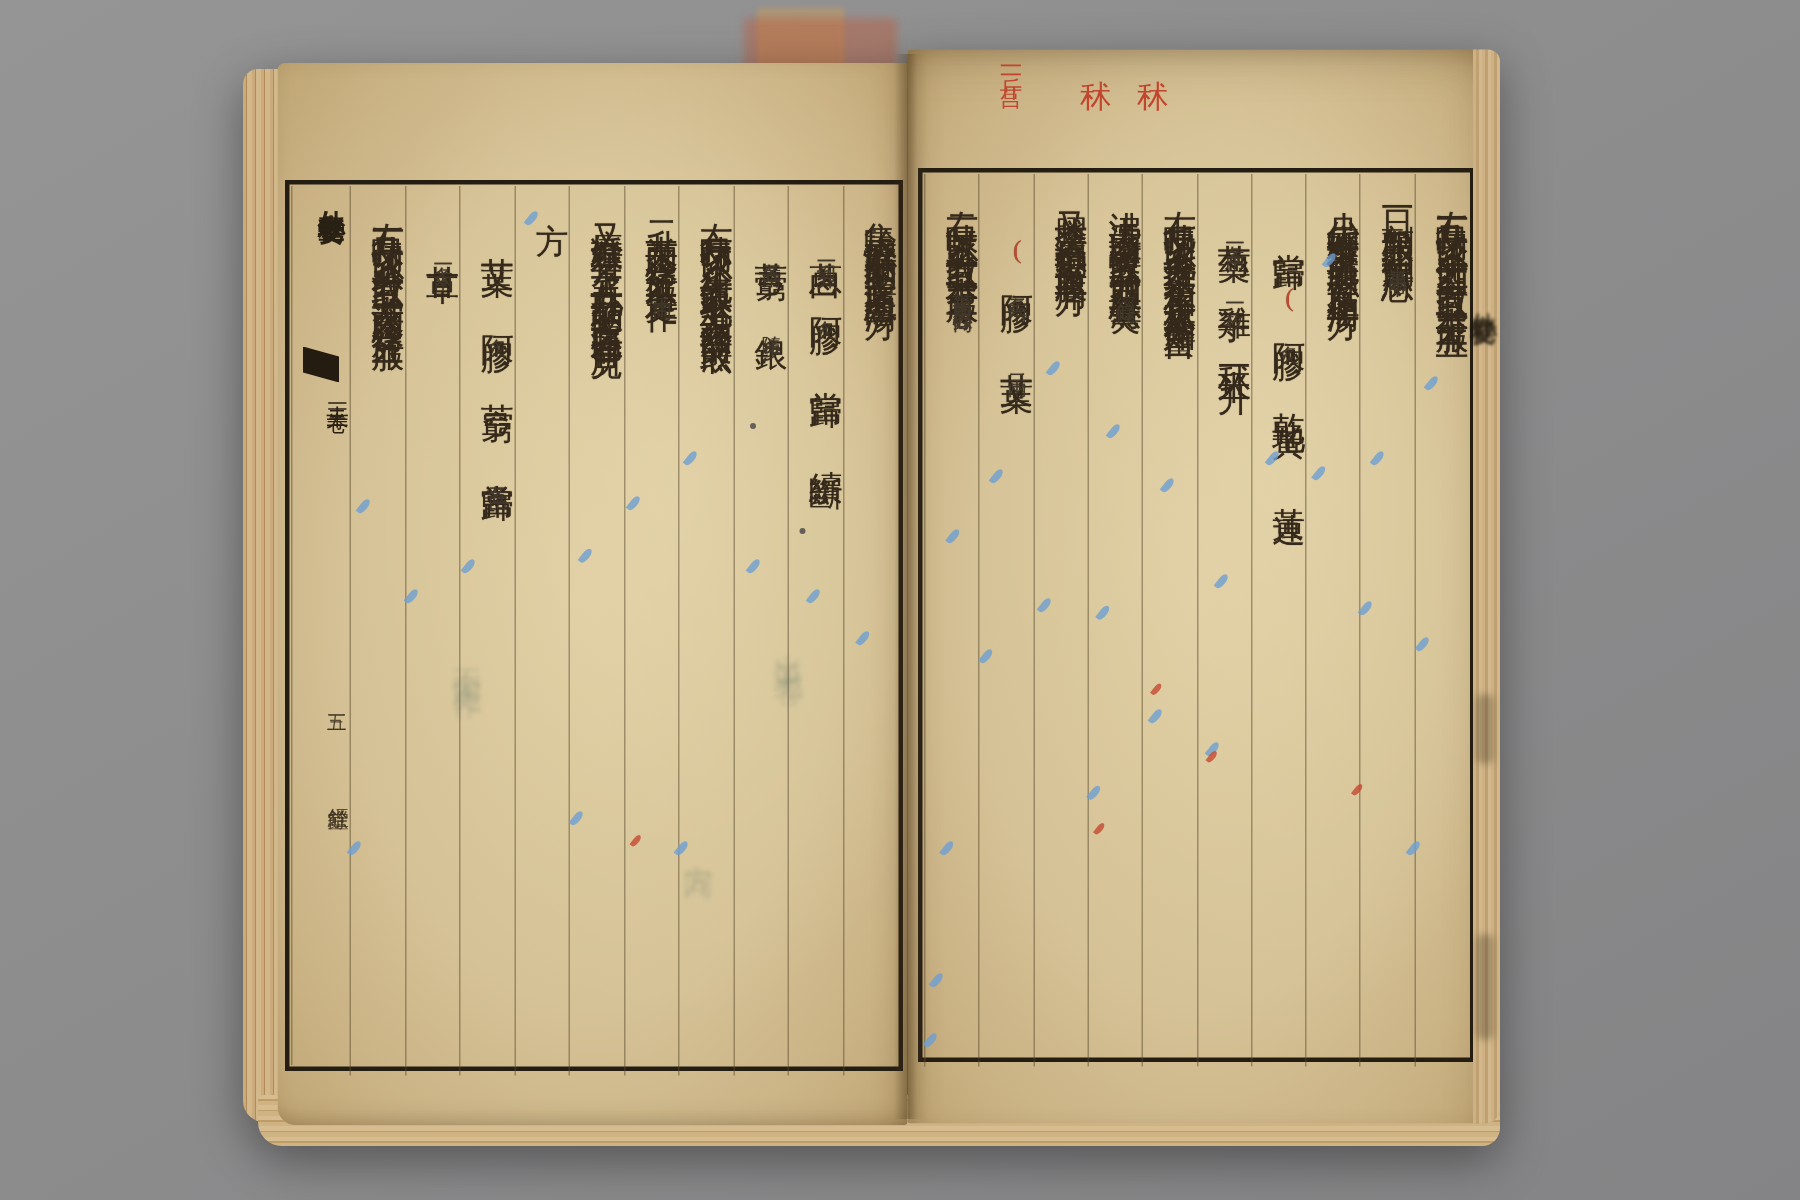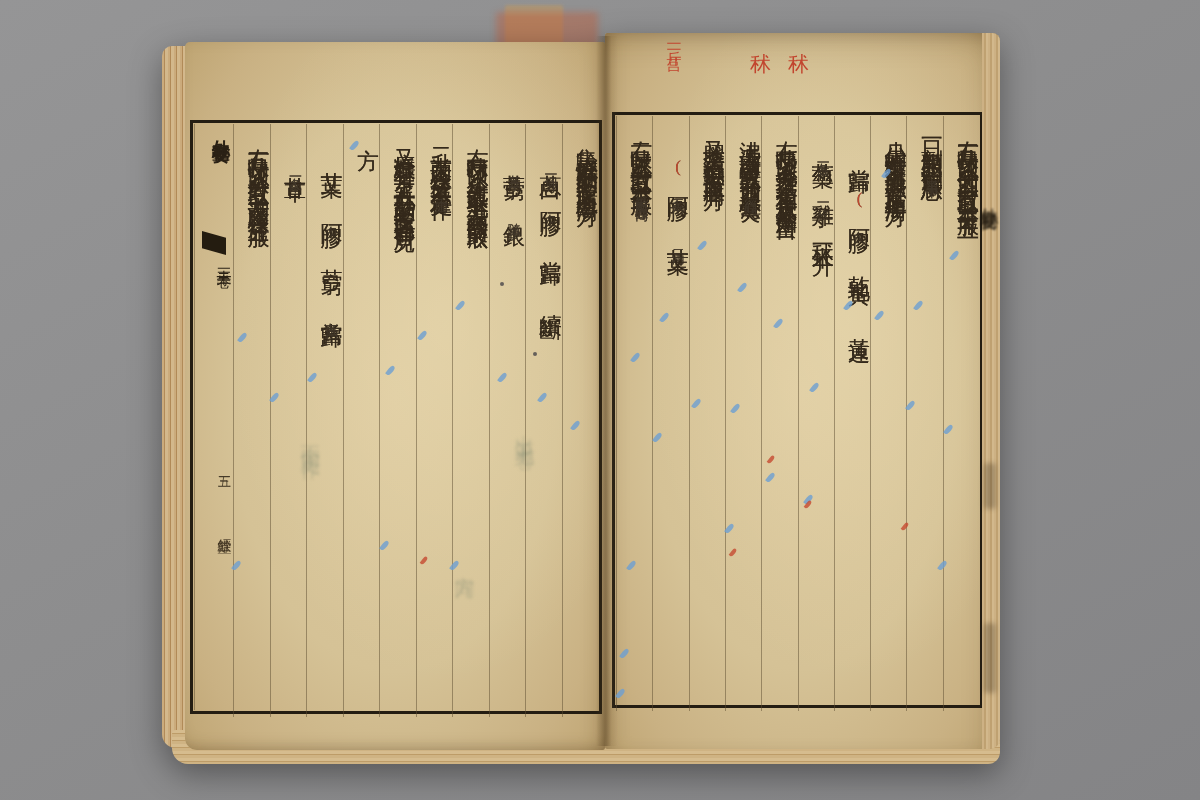--- a/index.html
+++ b/index.html
@@ -44,21 +44,21 @@
     clip-path:polygon(0 0,100% 28%,100% 100%,0 72%);}
   
   .fold{position:absolute;left:377px;top:0;width:18px;height:716px;
     background:repeating-linear-gradient(90deg,#cdb184 0 2px,#bfa171 2px 4px,#d2b88c 4px 6px);border-radius:0 8px 10px 0;}
   .fold-title{position:absolute;left:372px;top:80px;width:24px;height:170px;writing-mode:vertical-rl;text-orientation:upright;
     font-size:18px;letter-spacing:2px;color:#18120a;filter:blur(1.1px);opacity:.88;text-align:center;}
   .fold-smudge{position:absolute;left:379px;width:12px;height:46px;background:rgba(40,30,15,.28);filter:blur(2.5px);border-radius:4px;}
   
   .margin-note{position:absolute;left:664px;top:36px;writing-mode:vertical-rl;text-orientation:upright;
     color:#c2452e;font-size:15px;letter-spacing:3px;font-family:"DejaVu Sans","Liberation Sans",sans-serif;}
-  .top-red{position:absolute;left:750px;top:50px;color:#c2452e;font-size:21px;letter-spacing:17px;
+  .top-red{position:absolute;left:720px;top:50px;color:#c2452e;font-size:21px;letter-spacing:17px;
     font-family:"DejaVu Sans","Liberation Sans",sans-serif;}
   
   .bleed{position:absolute;writing-mode:vertical-rl;text-orientation:upright;color:rgba(88,108,96,.22);
     filter:blur(1.4px);font-size:20px;letter-spacing:5px;}
   .bleed.b0{left:512px;top:420px;}
   .bleed.b1{left:298px;top:430px;}
   .bleed.b2{left:452px;top:560px;}
   
   #marks{position:absolute;inset:0;pointer-events:none;}
   .mk{position:absolute;width:5px;height:11px;border-radius:60% 60% 60% 0 / 55% 55% 60% 0;transform:rotate(38deg);opacity:.8;}

